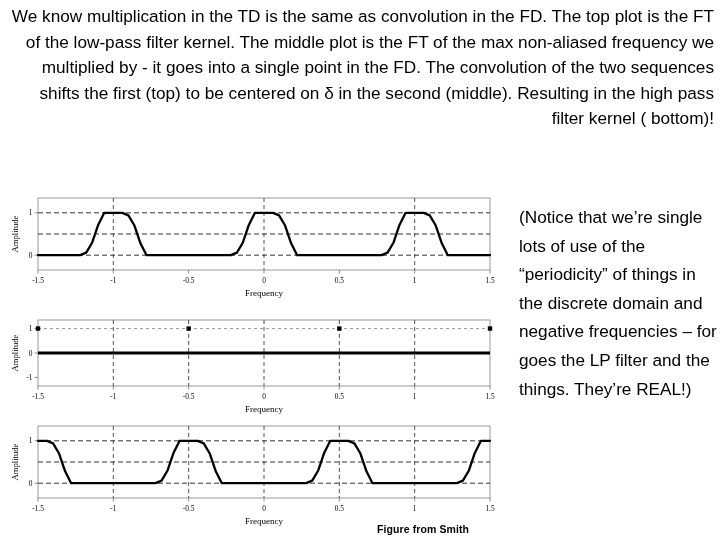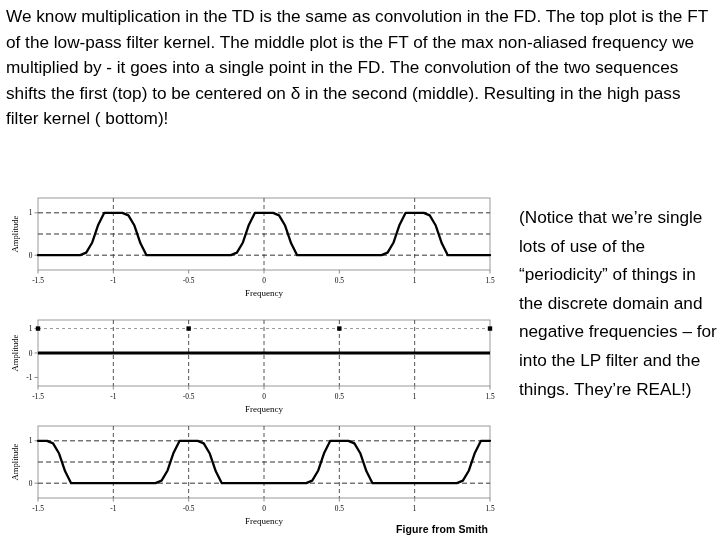--- a/index.html
+++ b/index.html
@@ -15,21 +15,21 @@
     font-family: "Liberation Sans", sans-serif;
     color: #000000;
   }
 
   
   #header-text {
     position: absolute;
     left: 6px;
     top: 4px;
     width: 708px;
-    text-align: left;
+    text-align: right;
     font-size: 17.2px;
     line-height: 25.5px;
     color: #000;
   }
 
   
   #side-note {
     position: absolute;
     left: 519px;
     top: 203px;
@@ -57,21 +57,21 @@
   }
   #plot-top    { top: 0px;   height: 110px; }
   #plot-middle { top: 118px; height: 108px; }
   #plot-bottom { top: 228px; height: 112px; }
 
   .plot svg { display: block; }
 
   
   #figure-credit {
     position: absolute;
-    left: 396px;
+    left: 377px;
     top: 523px;
     font-size: 10.5px;
     font-weight: bold;
     color: #000;
     letter-spacing: 0.1px;
   }
 </style>
 </head>
 <body>
 
@@ -182,14 +182,14 @@
         <text x="18" y="42" text-anchor="middle" transform="rotate(-90 18 42)" font-family="&quot;Liberation Serif&quot;, serif" font-size="8.6" fill="#000000">Amplitude</text>
         <path d="M38.00,20.82 L47.04,20.82 L53.07,23.36 L59.09,33.53 L65.12,51.32 L71.15,63.18 L155.52,63.18 L161.55,60.64 L167.57,50.47 L173.60,32.68 L179.63,20.82 L197.71,20.82 L203.73,23.36 L209.76,33.53 L215.79,51.32 L221.81,63.18 L306.19,63.18 L312.21,60.64 L318.24,50.47 L324.27,32.68 L330.29,20.82 L348.37,20.82 L354.40,23.36 L360.43,33.53 L366.45,51.32 L372.48,63.18 L456.85,63.18 L462.88,60.64 L468.91,50.47 L474.93,32.68 L480.96,20.82 L490.00,20.82 " fill="none" stroke="#000000" stroke-width="2.3" stroke-linejoin="round" stroke-linecap="round"></path>
       </svg>
     </div>
 
 </div>
 
 <div id="figure-credit">Figure from Smith</div>
 
 <div id="side-note">
-  <span>(Notice that we’re single lots of use of the “periodicity” of things in the discrete domain </span><span class="u">and</span><span> negative frequencies – for </span><span class="u">into</span><span> the LP filter and the things. They’re REAL!)</span>
+  <span>(Notice that we’re single lots of use of the “periodicity” of things in the discrete domain </span><span class="u">and</span><span> negative frequencies – for </span><span class="u">goes</span><span> the LP filter and the things. They’re REAL!)</span>
 </div>
 
 </body></html>

